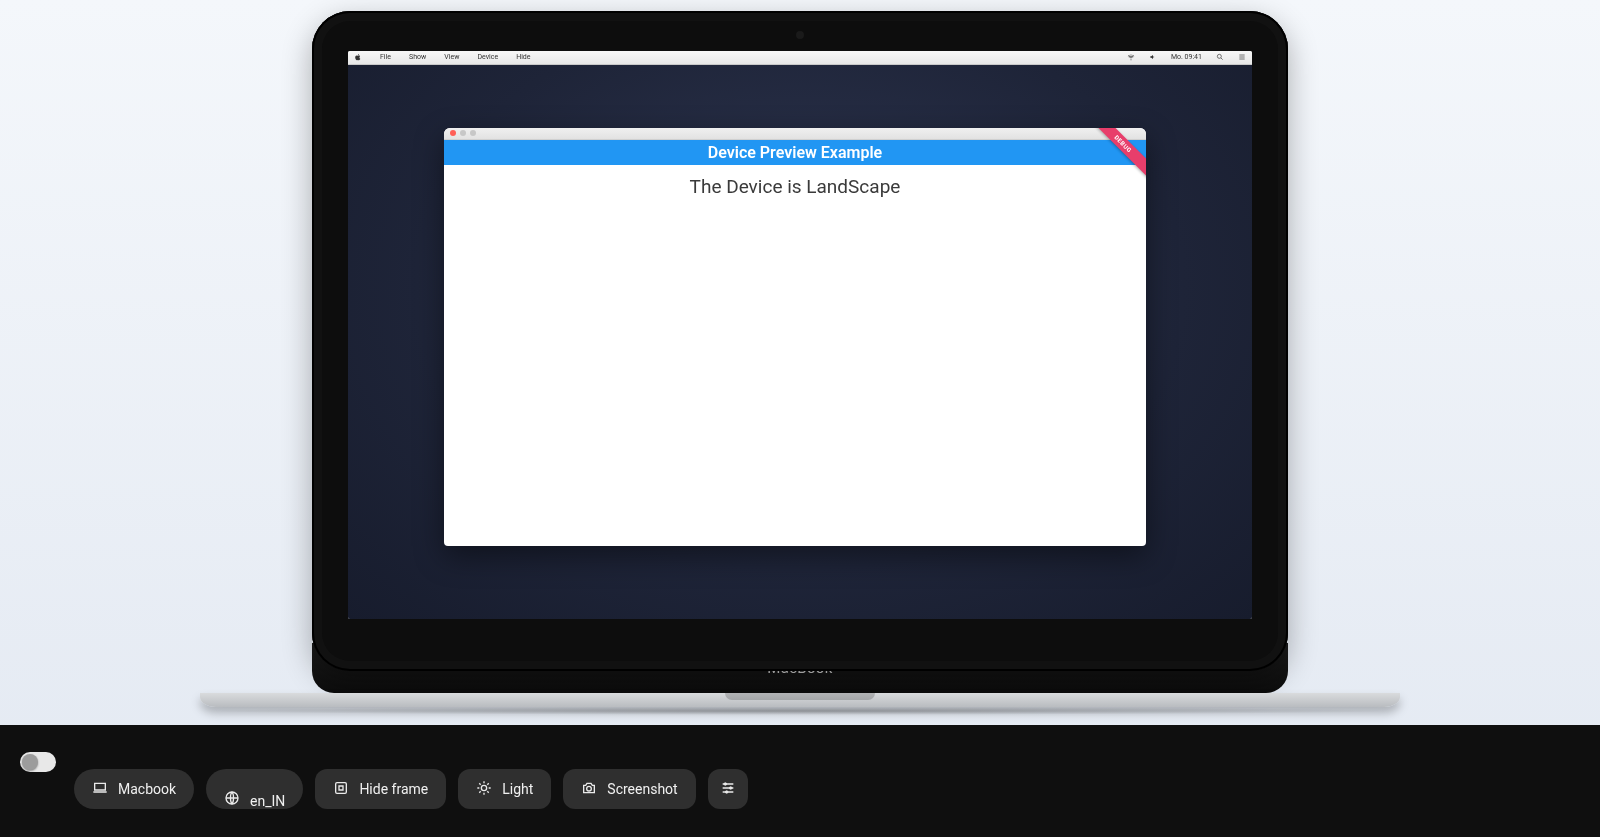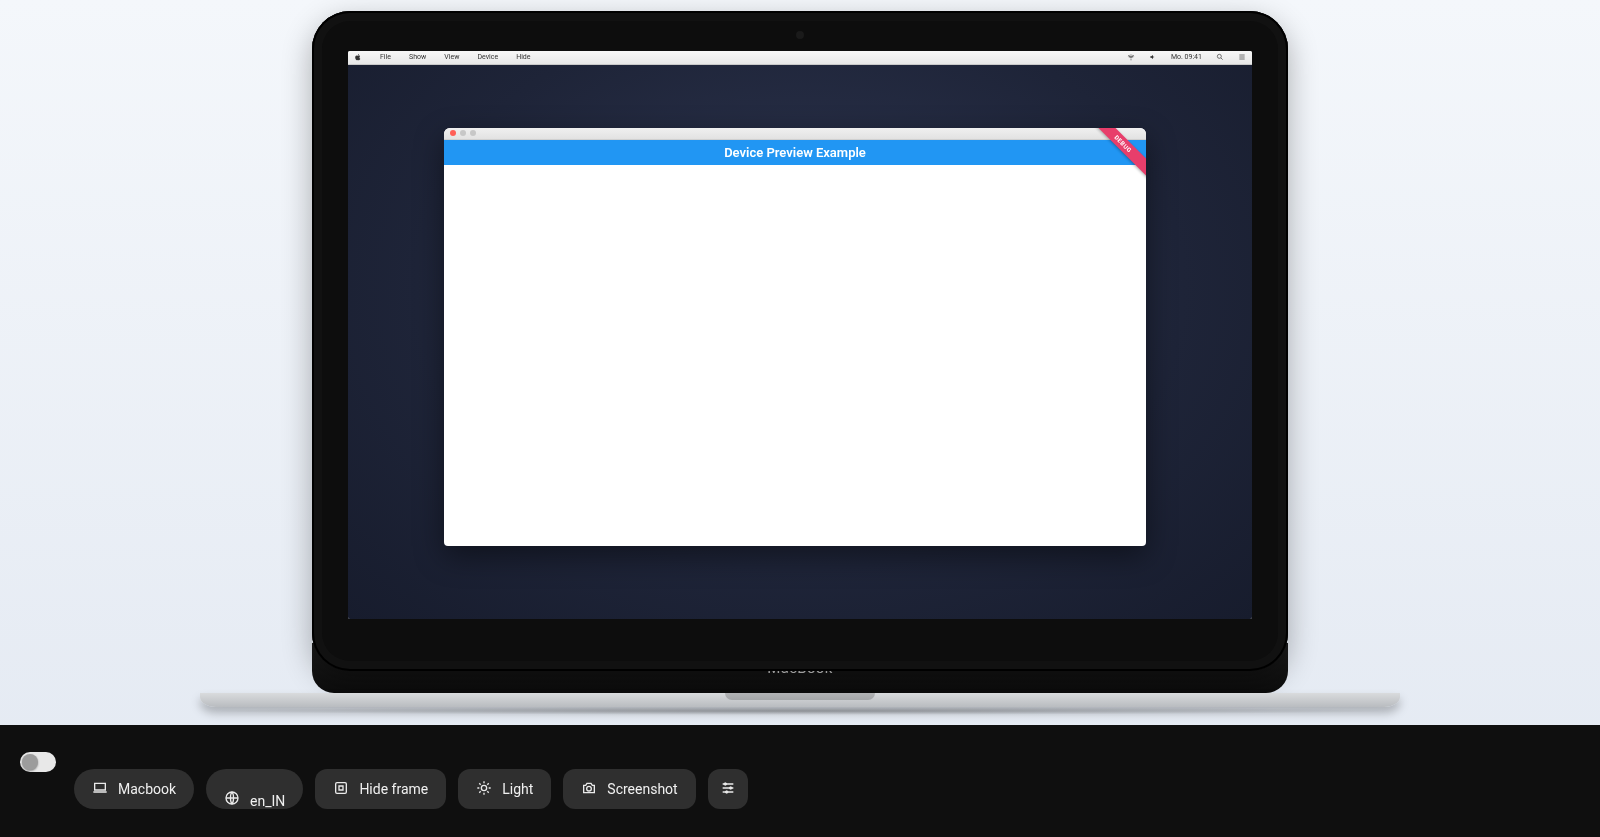--- a/index.html
+++ b/index.html
@@ -45,21 +45,21 @@
     position:absolute; left:96px; top:63px; width:702px; height:418px; background:#fff;
     border-radius:6px 6px 4px 4px; overflow:hidden; box-shadow: 0 10px 30px rgba(0,0,0,.45);
   }
   .app-titlebar{
     height:12px; background: linear-gradient(#f0f0f0,#e2e2e2); display:flex; align-items:center; gap:4px; padding-left:6px;
     border-bottom:1px solid #d0d0d0;
   }
   .traffic{width:6px;height:6px;border-radius:50%;}
   .t-red{background:#ff5f57;} .t-yel{background:#c7c7c7;} .t-grn{background:#c7c7c7;}
   .app-bar{
-    height:25px; background:#2196f3; color:#fff; font-weight:600; font-size:13px; display:flex; align-items:center; justify-content:center;
+    height:25px; background:#2196f3; color:#fff; font-weight:600; font-size:16px; display:flex; align-items:center; justify-content:center;
   }
   .app-body{ padding:10px 0; display:flex; justify-content:center; font-size:19px; color:#3a3a3a;}
   .debug-ribbon{
     position:absolute; top:0; right:0; width:60px; height:60px; overflow:hidden; pointer-events:none;
   }
   .debug-ribbon > div{
     position:absolute; width:90px; text-align:center; background:#e83e6b; color:#fff;
     font-size:6px; font-weight:700; line-height:12px; letter-spacing:.5px;
     top:10px; right:-22px; transform:rotate(45deg); box-shadow:0 1px 3px rgba(0,0,0,.3);
   }
@@ -154,20 +154,23 @@
         <div class="desktop">
           <div class="app-window">
             <div class="app-titlebar">
               <span class="traffic t-red"></span>
               <span class="traffic t-yel"></span>
               <span class="traffic t-grn"></span>
             </div>
             <div class="app-bar">
               <span>Device Preview Example</span>
             </div>
+            <div class="app-body">
+              <span>The Device is LandScape</span>
+            </div>
             <div class="debug-ribbon">
               <div>DEBUG</div>
             </div>
           </div>
         </div>
 
       </div>
     </div>
     <div class="hinge-strip">
       <span>MacBook</span>

